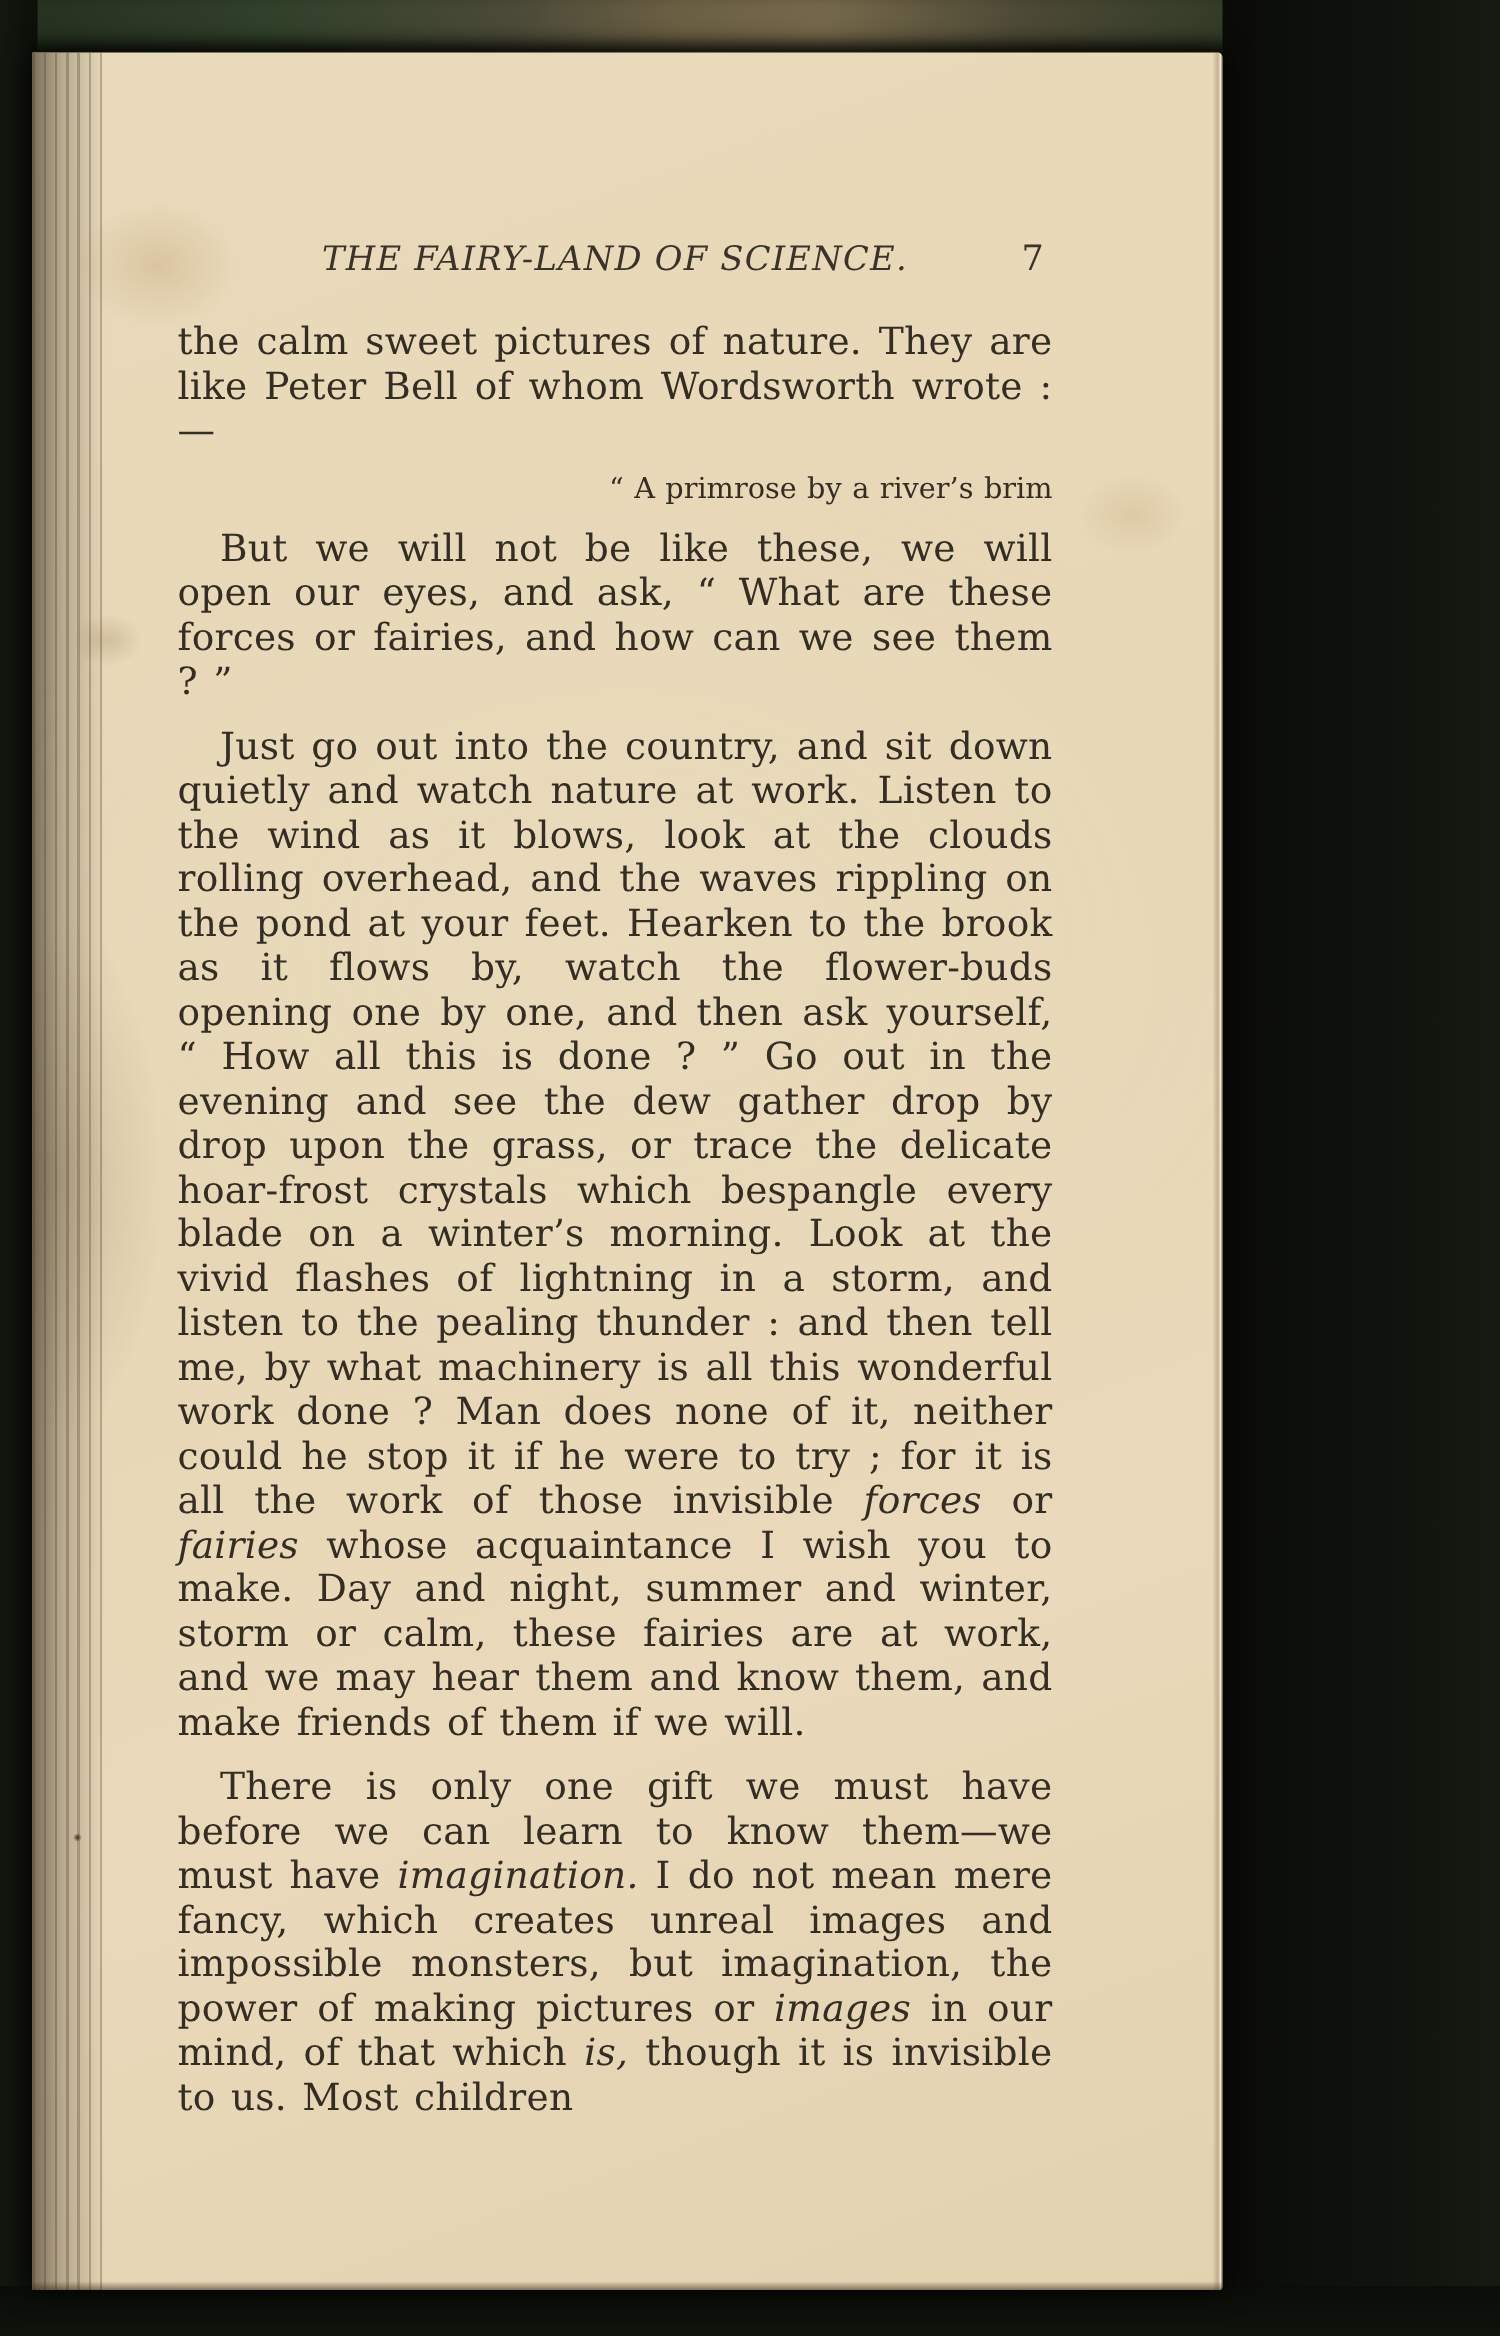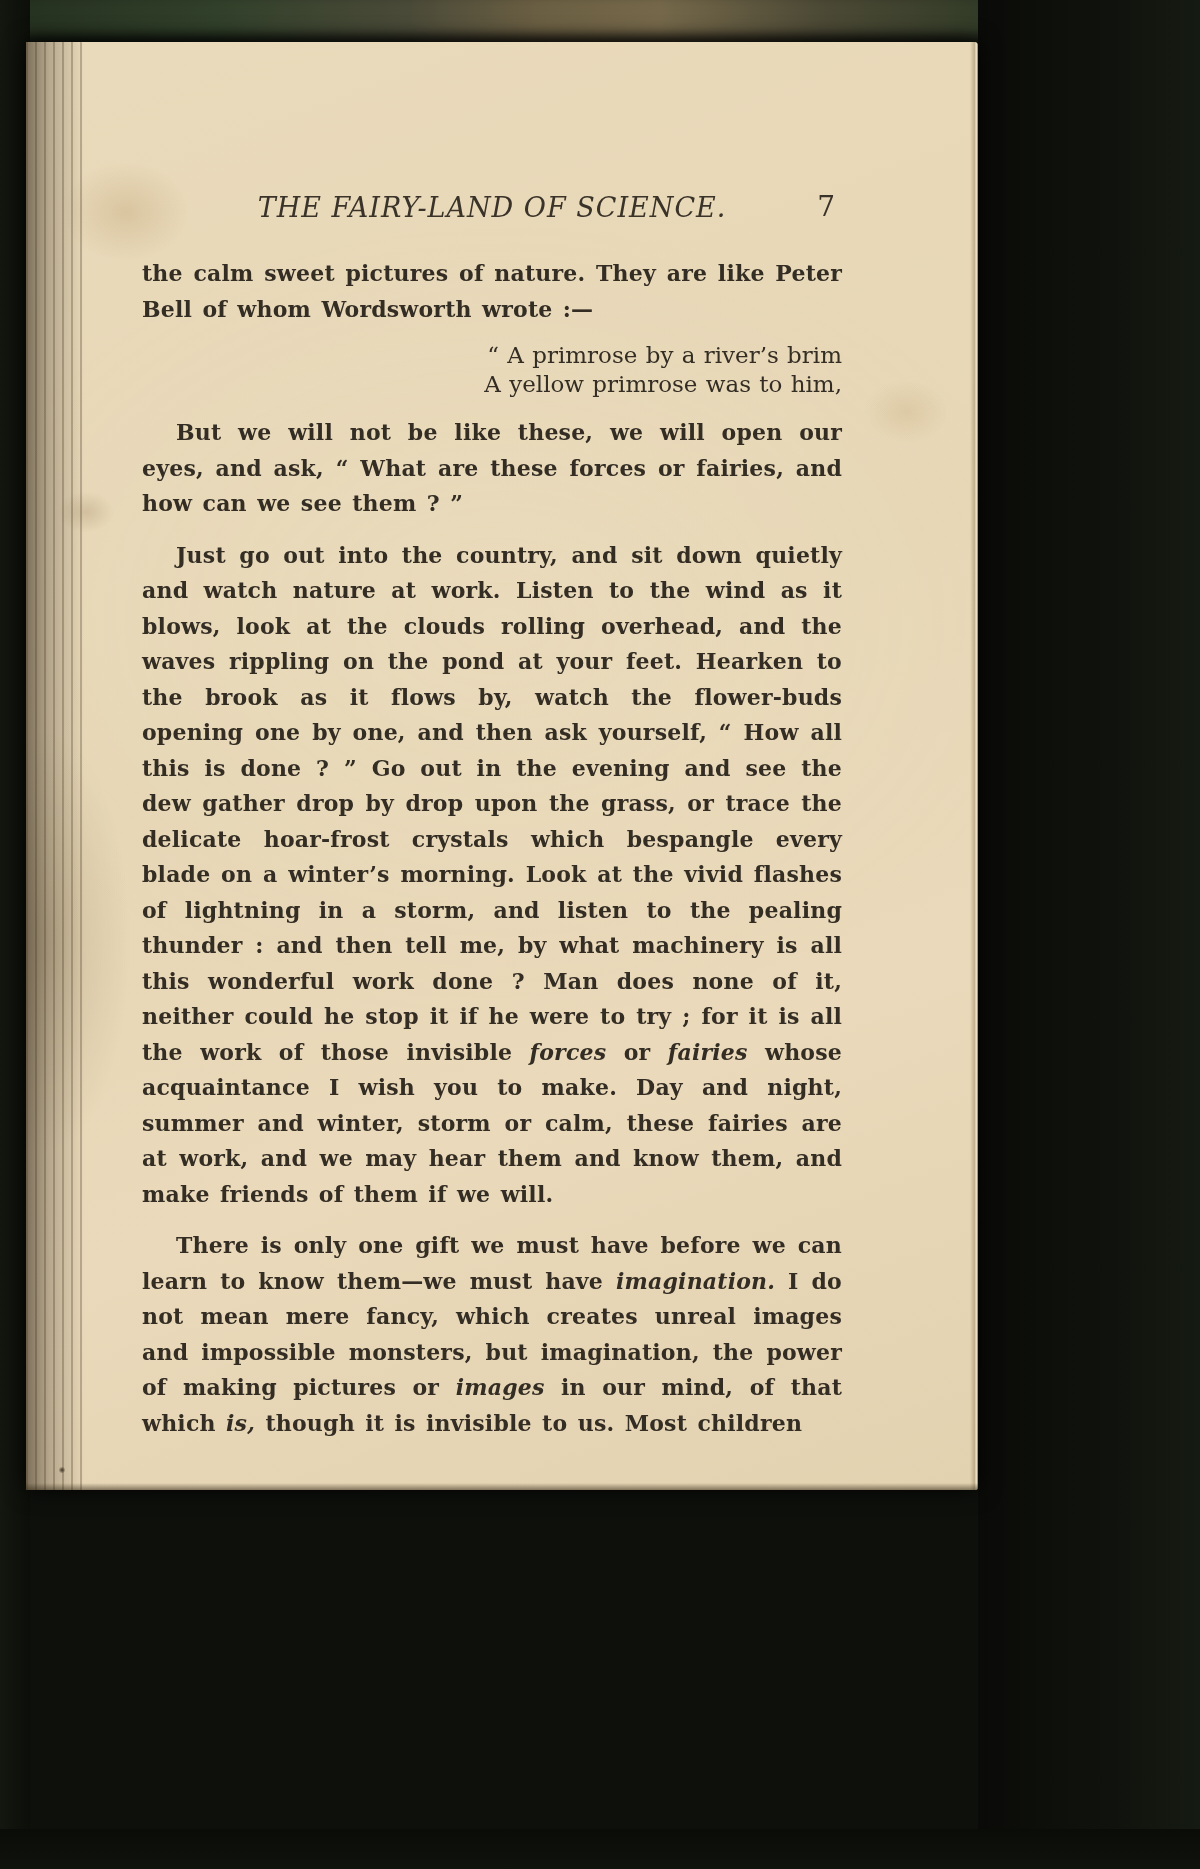--- a/index.html
+++ b/index.html
@@ -21,21 +21,21 @@
   .cover-left{
     position:absolute;left:0;top:0;width:30px;height:1869px;
     background:linear-gradient(90deg,#141710 0%,#0c0e09 100%);
   }
   .cover-bottom{
     position:absolute;left:0;bottom:0;width:1200px;height:40px;
     background:linear-gradient(0deg,#10130c 0%,#0a0c08 100%);
   }
   
   .page{
-    position:absolute;left:26px;top:42px;width:952px;height:1448px;
+    position:absolute;left:26px;top:42px;width:952px;height:1790px;
     background:linear-gradient(160deg,#e9dabb 0%,#e7d7b6 45%,#ead9ba 70%,#e3d2b0 100%);
     box-shadow:0 0 22px rgba(0,0,0,.8);
     border-radius:0 4px 3px 0;
   }
   
   .page::before{
     content:"";position:absolute;inset:0;pointer-events:none;border-radius:inherit;
     background:
       radial-gradient(90px 70px at 100px 170px,rgba(173,137,83,.25),rgba(173,137,83,0) 70%),
       radial-gradient(60px 45px at 880px 370px,rgba(173,137,83,.18),rgba(173,137,83,0) 70%),
@@ -72,22 +72,22 @@
     font-size:27px;letter-spacing:1px;color:#3a3329;
   }
   .running-header .title{
     position:absolute;left:50%;transform:translateX(-50%);
     font-style:italic;white-space:nowrap;
   }
   .running-header .folio{
     position:absolute;right:6px;top:-2px;font-size:28px;
   }
   .para{
-    margin:0;font-size:22px;line-height:35.5px;text-align:justify;
-    word-spacing:2.5px;letter-spacing:.2px;font-weight:bold;
+    margin:0;font-size:30px;line-height:35.5px;text-align:justify;
+    word-spacing:2.5px;letter-spacing:.2px;
   }
   .para.indent{text-indent:34px;margin-top:16px;}
   .ital{font-style:italic;}
   .verse{
     margin:14px 0 16px 178px;font-size:23px;line-height:29px;
     word-spacing:1px;
   }
   .verse-line{white-space:nowrap;text-align:right;}
   .verse-line:first-child{margin-left:-14px;}
 </style>
@@ -106,19 +106,18 @@
 
   <div class="text-block">
     <div class="running-header">
       <span class="title">THE FAIRY-LAND OF SCIENCE.</span>
       <span class="folio">7</span>
     </div>
 
   <p class="para"><span>the calm sweet pictures of nature.  They are like Peter Bell of whom Wordsworth wrote :—</span></p>
       <div class="verse">
         <div class="verse-line">“ A primrose by a river’s brim</div>
-        <div class="verse-line">A yellow primrose was to him,</div>
       </div>
       <p class="para indent"><span>But we will not be like these, we will open our eyes, and ask, “ What are these forces or fairies, and how can we see them ? ”</span></p>
       <p class="para indent"><span>Just go out into the country, and sit down quietly and watch nature at work.  Listen to the wind as it blows, look at the clouds rolling overhead, and the waves rippling on the pond at your feet.  Hearken to the brook as it flows by, watch the flower-buds opening one by one, and then ask yourself, “ How all this is done ? ”   Go out in the evening and see the dew gather drop by drop upon the grass, or trace the delicate hoar-frost crystals which bespangle every blade on a winter’s morning.  Look at the vivid flashes of lightning in a storm, and listen to the pealing thunder : and then tell me, by what machinery is all this wonderful work done ?   Man does none of it, neither could he stop it if he were to try ; for it is all the work of those invisible </span><span class="ital">forces</span><span> or </span><span class="ital">fairies</span><span> whose acquaintance I wish you to make.  Day and night, summer and winter, storm or calm, these fairies are at work, and we may hear them and know them, and make friends of them if we will.</span></p>
       <p class="para indent"><span>There is only one gift we must have before we can learn to know them—we must have </span><span class="ital">imagination.</span><span>  I do not mean mere fancy, which creates unreal images and impossible monsters, but imagination, the power of making pictures or </span><span class="ital">images</span><span> in our mind, of that which </span><span class="ital">is,</span><span> though it is invisible to us.  Most children</span></p>
     </div>
 </div>
 
 </body></html>

